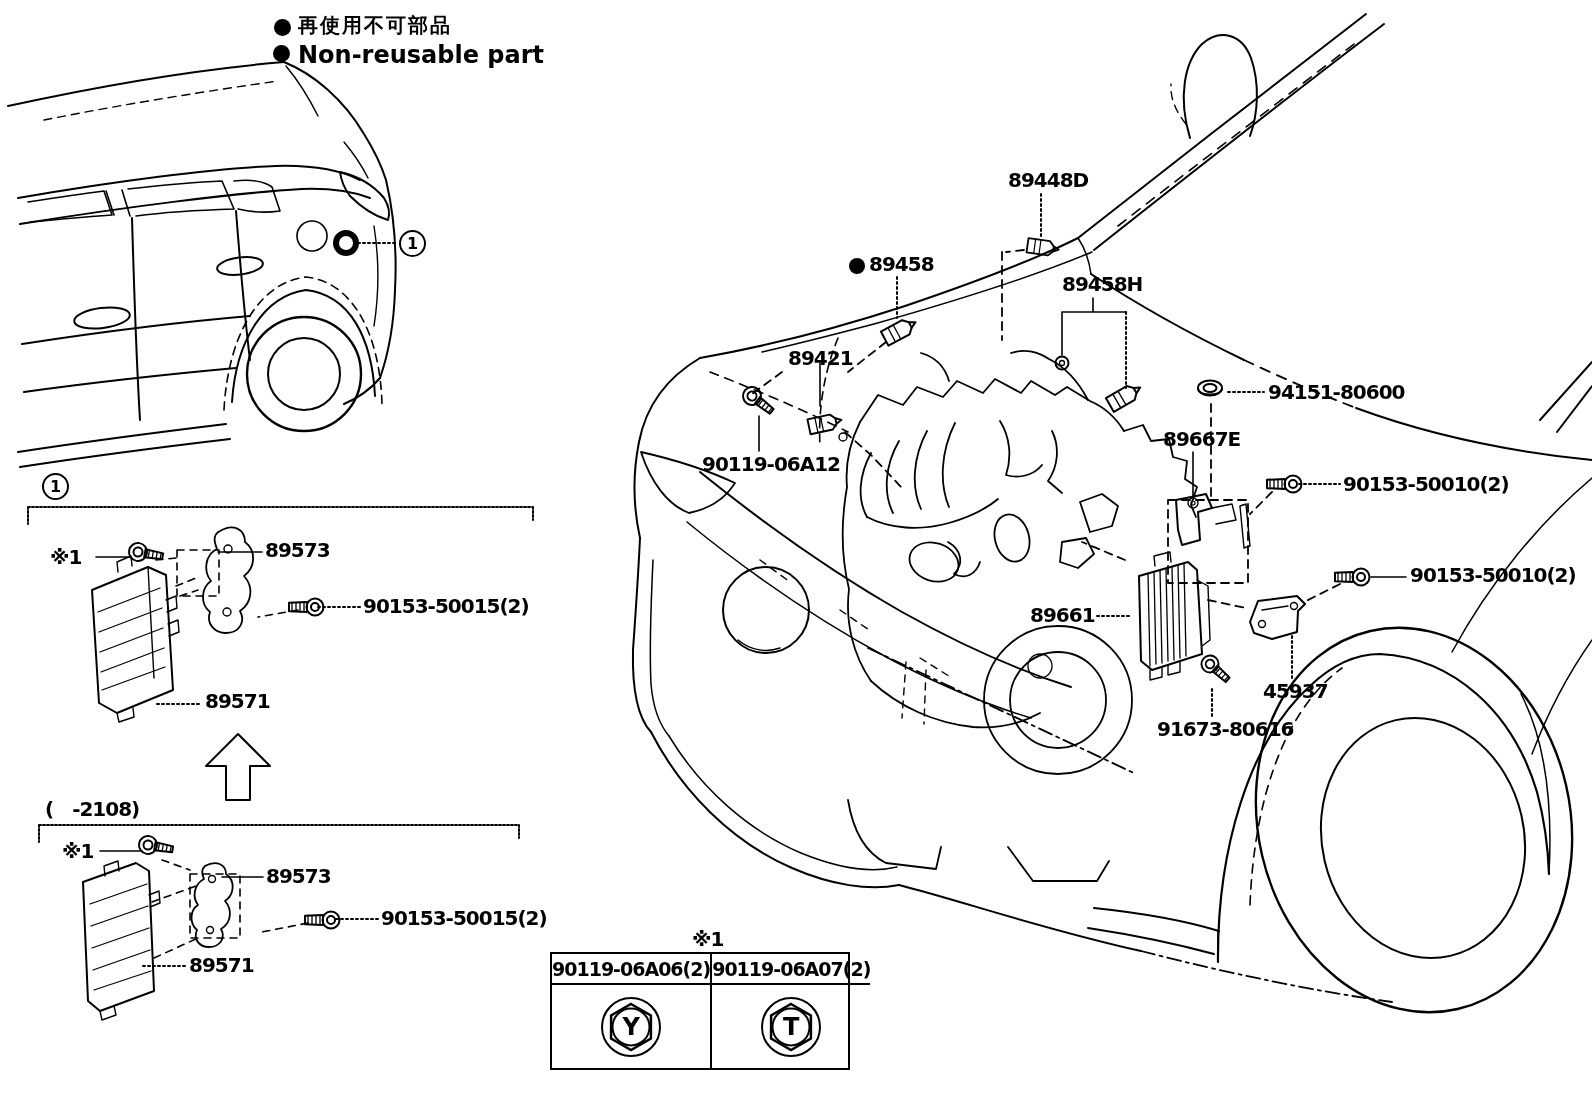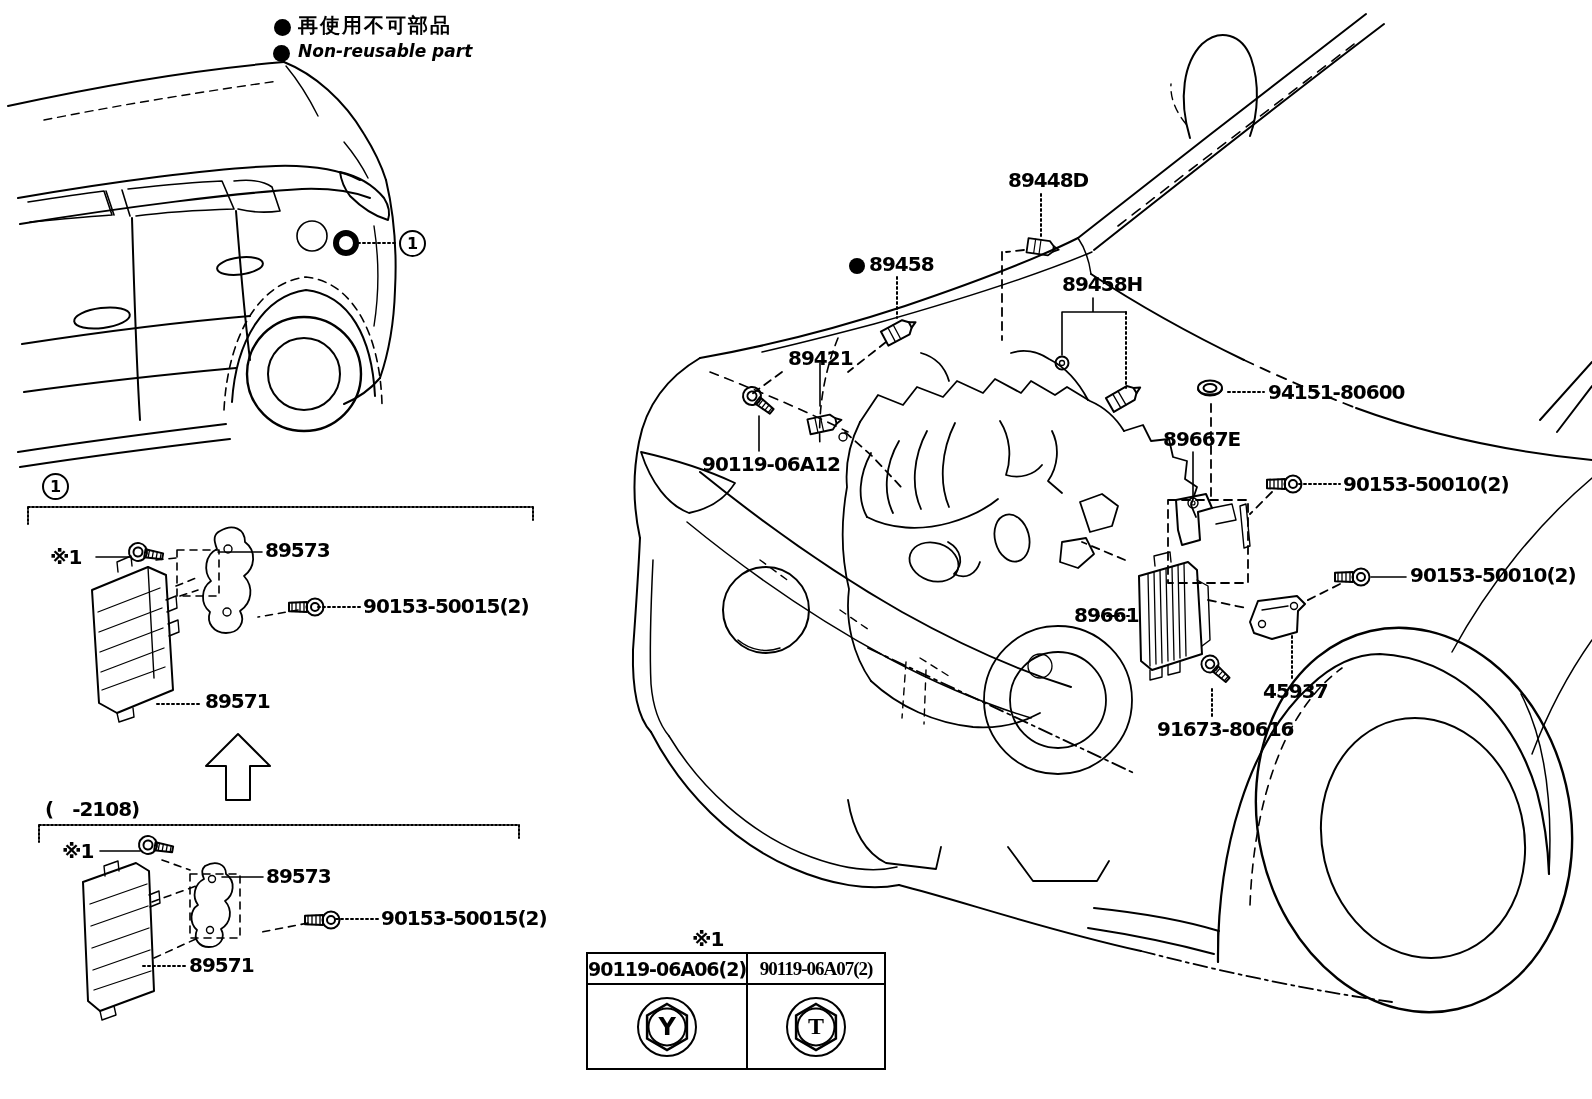--- a/index.html
+++ b/index.html
@@ -2,27 +2,27 @@
 <html><head>
 <meta charset="utf-8">
 <style>
   html,body{margin:0;padding:0;background:#fff;}
   .stage{position:relative;width:1592px;height:1099px;background:#ffffff;overflow:hidden;
          font-family:"DejaVu Sans","Liberation Sans",sans-serif;color:#000;}
   svg{position:absolute;left:0;top:0;}
   .pn{position:absolute;font-weight:bold;font-size:20px;line-height:1;letter-spacing:-1px;white-space:pre;}
   .sm{font-size:20px;}
   .jp{font-size:20px;letter-spacing:2px;text-align:right;}
-  .en{font-size:17px;letter-spacing:0;font-style:italic;}
+  .en{font-size:24px;letter-spacing:0;}
   .dot{position:absolute;background:#000;border-radius:50%;}
   .circled{position:absolute;width:27px;height:27px;border:2.5px solid #000;border-radius:50%;
            display:flex;align-items:center;justify-content:center;font-weight:bold;font-size:16px;box-sizing:border-box;}
-  .ref-table{position:absolute;left:550px;top:952px;width:300px;height:118px;border:2px solid #000;box-sizing:border-box;display:flex;margin-left:36px;}
+  .ref-table{position:absolute;left:550px;top:952px;width:300px;height:118px;border:2px solid #000;box-sizing:border-box;display:flex;}
   .cell{flex:1;display:flex;flex-direction:column;box-sizing:border-box;}
-  .cell+.cell{border-left:2px solid #000;font-family:Liberation Serif, serif;}
+  .cell+.cell{border-left:2px solid #000;}
   .cell-head{height:29px;border-bottom:2px solid #000;display:flex;align-items:center;justify-content:center;
              font-weight:bold;font-size:19px;letter-spacing:-1px;white-space:pre;}
   .cell-body{flex:1;display:flex;align-items:center;justify-content:center;}
   .bolt{position:relative;width:64px;height:64px;}
   .bolt span{position:absolute;left:0;top:0;width:64px;height:64px;display:flex;align-items:center;justify-content:center;
              font-weight:bold;font-size:24px;}
 </style>
 </head>
 <body>
 
@@ -296,21 +296,21 @@
 <div class="pn" style="left:1008px;top:170px;">89448D</div>
 <div class="dot" style="left:849px;top:258px;width:16px;height:16px;"></div>
 <div class="pn" style="left:869px;top:254px;">89458</div>
 <div class="pn" style="left:1062px;top:274px;">89458H</div>
 <div class="pn" style="left:788px;top:348px;">89421</div>
 <div class="pn" style="left:702px;top:454px;">90119-06A12</div>
 <div class="pn" style="left:1268px;top:382px;">94151-80600</div>
 <div class="pn" style="left:1163px;top:429px;">89667E</div>
 <div class="pn" style="left:1343px;top:474px;">90153-50010(2)</div>
 <div class="pn" style="left:1410px;top:565px;">90153-50010(2)</div>
-<div class="pn" style="left:1030px;top:605px;margin-left:44px;">89661</div>
+<div class="pn" style="left:1030px;top:605px;">89661</div>
 <div class="pn" style="left:1263px;top:681px;">45937</div>
 <div class="pn" style="left:1157px;top:719px;">91673-80616</div>
 
 <div class="pn sm" style="left:50px;top:547px;">※1</div>
 <div class="pn" style="left:265px;top:540px;">89573</div>
 <div class="pn" style="left:363px;top:596px;">90153-50015(2)</div>
 <div class="pn" style="left:205px;top:691px;">89571</div>
 
 <div class="pn sm" style="left:45px;top:799px;">(　-2108)</div>
 <div class="pn sm" style="left:62px;top:841px;">※1</div>

